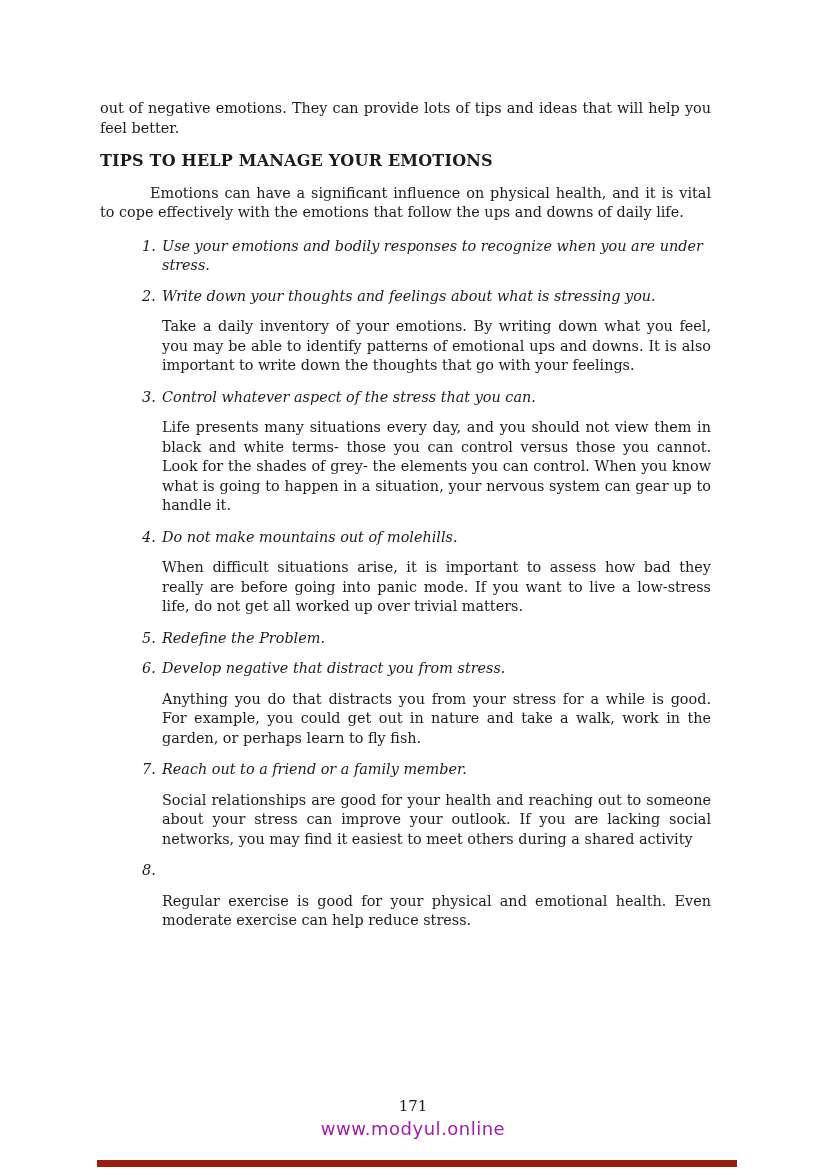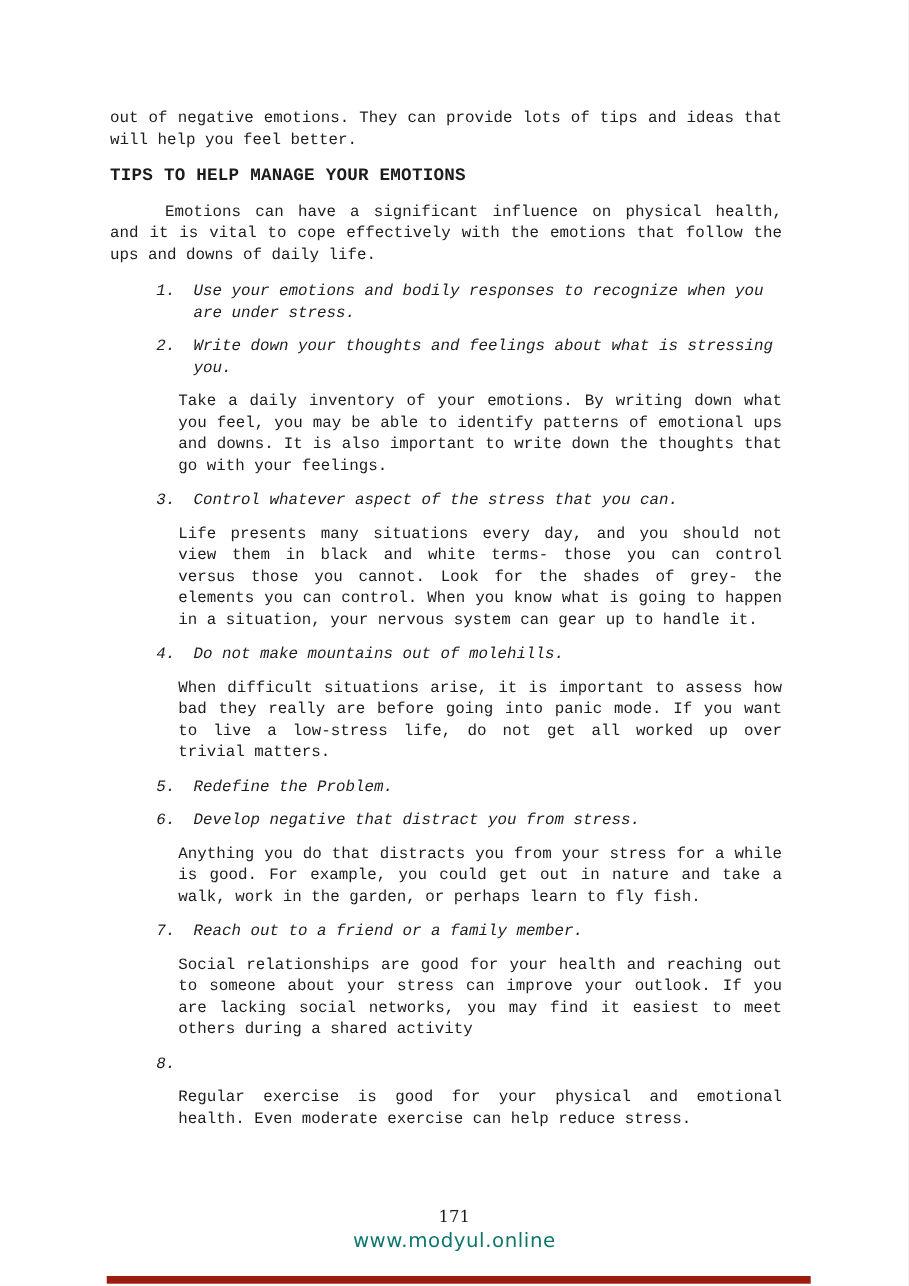--- a/index.html
+++ b/index.html
@@ -13,21 +13,20 @@
     color: #1c1c1c;
     overflow: hidden;
   }
   .content {
     position: absolute;
     left: 100px;
     top: 99px;
     width: 611px;
     font-size: 14.4px;
     line-height: 19.5px;
-    font-family: Liberation Mono, monospace;
   }
   .cont-para {
     text-align: justify;
     margin: 0 0 13px 0;
   }
   .section-heading {
     font-size: 16px;
     font-weight: bold;
     margin: 0 0 13px 0;
     letter-spacing: 0.2px;
@@ -40,21 +39,21 @@
   .tip-head {
     display: flex;
     padding-left: 42px;
     margin: 0 0 11px 0;
     font-style: italic;
   }
   .tip-num {
     flex: none;
     width: 20px;
   }
-  .tip-title { flex: 1; margin-left: 14px; }
+  .tip-title { flex: 1; }
   .tip-body {
     margin: 0 0 12px 62px;
     text-align: justify;
   }
   .page-number {
     position: absolute;
     top: 1097px;
     left: 0;
     width: 826px;
     text-align: center;
@@ -148,15 +147,15 @@
     <div>
       <div class="tip-head">
         <span class="tip-num">8.</span>
       </div>
       <p class="tip-body">Regular exercise is good for your physical and emotional health. Even moderate exercise can help reduce stress.</p>
     </div>
 
   </div>
 
   <div class="page-number">171</div>
-  <div class="watermark" style="color: #0f766e;">www.modyul.online</div>
+  <div class="watermark" style="color: #a21caf;">www.modyul.online</div>
   <div class="footer-bar" style="background: rgb(155, 29, 16);"></div>
 </div>
 
 </body></html>

